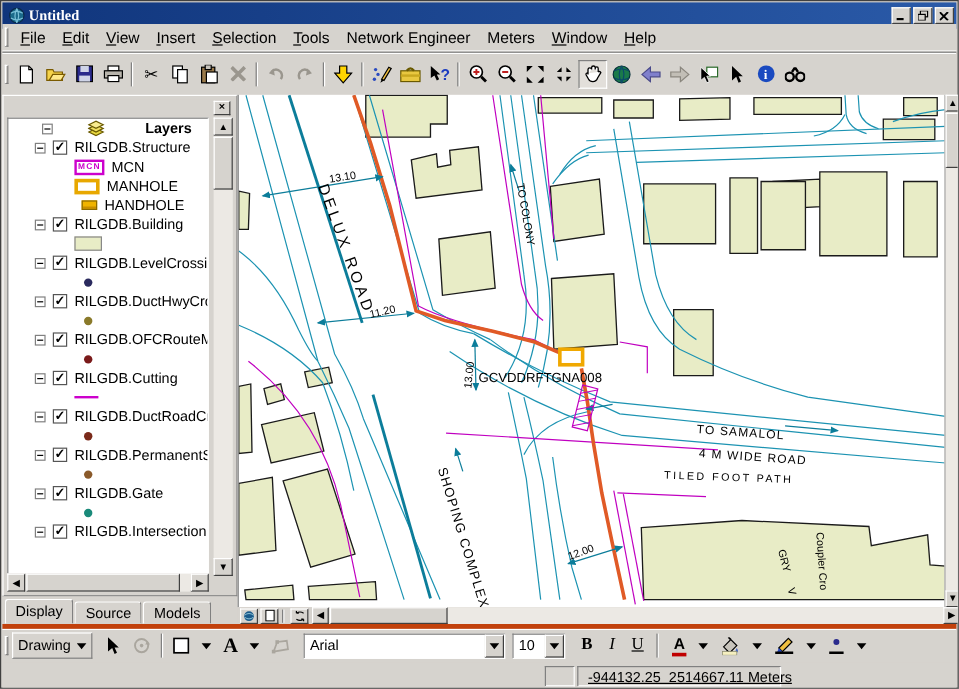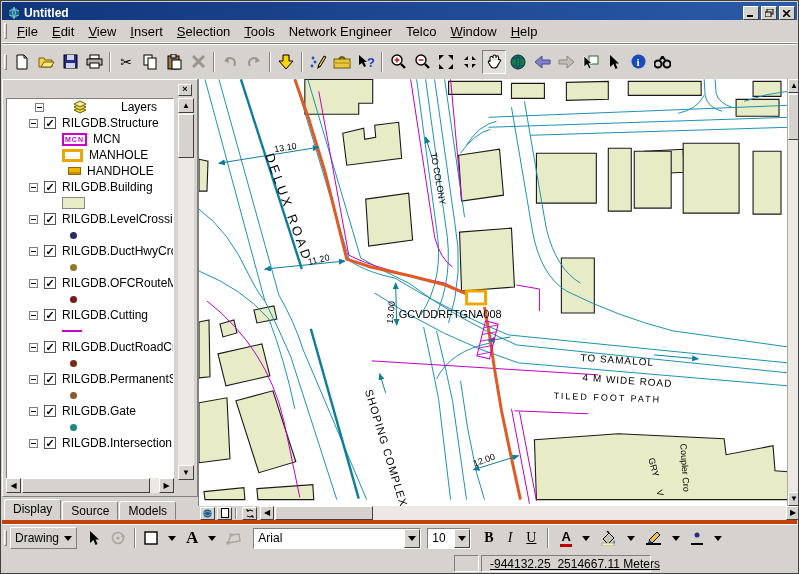--- a/index.html
+++ b/index.html
@@ -1,21 +1,21 @@
 <!DOCTYPE html>
 <html><head>
 <meta charset="utf-8">
 <style>
   html,body{margin:0;padding:0;background:#555;}
   *{box-sizing:border-box;}
   #app{position:relative;width:799px;height:574px;background:#d6d3ce;overflow:hidden;
        font-family:"Liberation Sans",sans-serif;border:1px solid #404040;}
   
   .titlebar{position:absolute;left:1px;top:1px;right:1px;height:22px;
-    background:linear-gradient(90deg,#10357c,#2a5aa8);display:flex;align-items:center;padding:0 2px;}
+    background:linear-gradient(90deg,#10357c,#2a5aa8);display:flex;align-items:center;padding:0 2px;font-family:Liberation Serif, serif;}
   .titlebar .ticon{width:14px;height:14px;margin:0 3px;}
   .titlebar .ttext{color:#fff;font-weight:bold;font-size:12px;flex:1;}
   .winbtn{width:16px;height:14px;background:#d6d3ce;border:1px solid;border-color:#fff #404040 #404040 #fff;
     margin-left:2px;display:flex;align-items:center;justify-content:center;}
   
   .menubar{position:absolute;left:1px;top:19px;right:1px;height:23px;background:#d6d3ce;
     border-bottom:1px solid #fff;display:flex;align-items:center;font-size:13px;}
   .grip{width:3px;height:16px;border:1px solid;border-color:#fff #808080 #808080 #fff;margin:0 3px 0 2px;}
   .menuitem{padding:2px 7px;color:#000;}
   .menuitem u{text-decoration:underline;}
@@ -34,21 +34,21 @@
   .gicon{font-size:14px;line-height:14px;}
   
   .toc{position:absolute;left:1px;top:78px;width:196px;height:418px;background:#d6d3ce;
     border:1px solid;border-color:#fff #808080 #808080 #fff;}
   .toc-head{position:absolute;left:2px;top:3px;right:2px;height:13px;background:#d6d3ce;}
   .toc-close{position:absolute;right:3px;top:1px;width:14px;height:12px;background:#d6d3ce;border:1px solid;
     border-color:#fff #404040 #404040 #fff;font-size:9px;line-height:9px;text-align:center;font-weight:bold;}
   .toc-tree{position:absolute;left:3px;top:18px;width:168px;height:382px;background:#fff;
     border:1px solid;border-color:#808080 #fff #fff #808080;overflow:hidden;font-size:12px;}
   .trow{position:relative;height:16px;display:flex;align-items:center;white-space:nowrap;}
-  .trow.root{font-weight:normal;gap:24px;}
+  .trow.root{font-weight:bold;gap:24px;}
   .expander{width:9px;height:9px;border:1px solid #808080;background:#fff;position:relative;flex:none;}
   .expander:before{content:"";position:absolute;left:1px;right:1px;top:3px;border-top:1px solid #000;}
   .chk{width:12px;height:12px;border:1px solid #555;background:#fff;font-size:11px;line-height:11px;
     text-align:center;font-weight:bold;flex:none;margin-left:6px;}
   .tlabel{margin-left:6px;overflow:hidden;}
   .sym{flex:none;}
   .sym-mcn{width:25px;height:13px;border:2px solid #cc00cc;background:#fff;color:#cc00cc;font-size:7px;
     font-weight:bold;text-align:center;line-height:9px;letter-spacing:1px;}
   .sym-manhole{width:21px;height:13px;border:3px solid #e8a800;background:#fff;}
   .sym-handhole{width:13px;height:8px;background:#f0b400;border:1px solid #8a6a00;box-shadow:inset 0 -2px 0 #c88f00;}
@@ -116,21 +116,21 @@
   <div class="menubar">
     <div class="grip"></div>
     <div id="menuItems" style="display:flex;">
         <div class="menuitem"><u>F</u>ile</div>
         <div class="menuitem"><u>E</u>dit</div>
         <div class="menuitem"><u>V</u>iew</div>
         <div class="menuitem"><u>I</u>nsert</div>
         <div class="menuitem"><u>S</u>election</div>
         <div class="menuitem"><u>T</u>ools</div>
         <div class="menuitem">Network Engineer</div>
-        <div class="menuitem">Telco</div>
+        <div class="menuitem">Meters</div>
         <div class="menuitem"><u>W</u>indow</div>
         <div class="menuitem"><u>H</u>elp</div>
       </div>
   </div>
 
   <div class="toolbar">
     <div class="grip"></div>
     <div class="tbtn">
       <svg width="16" height="16" viewBox="0 0 16 16">
           <path d="M3,1 h7 l3,3 v11 h-10 z" fill="#fff" stroke="#000"></path>

